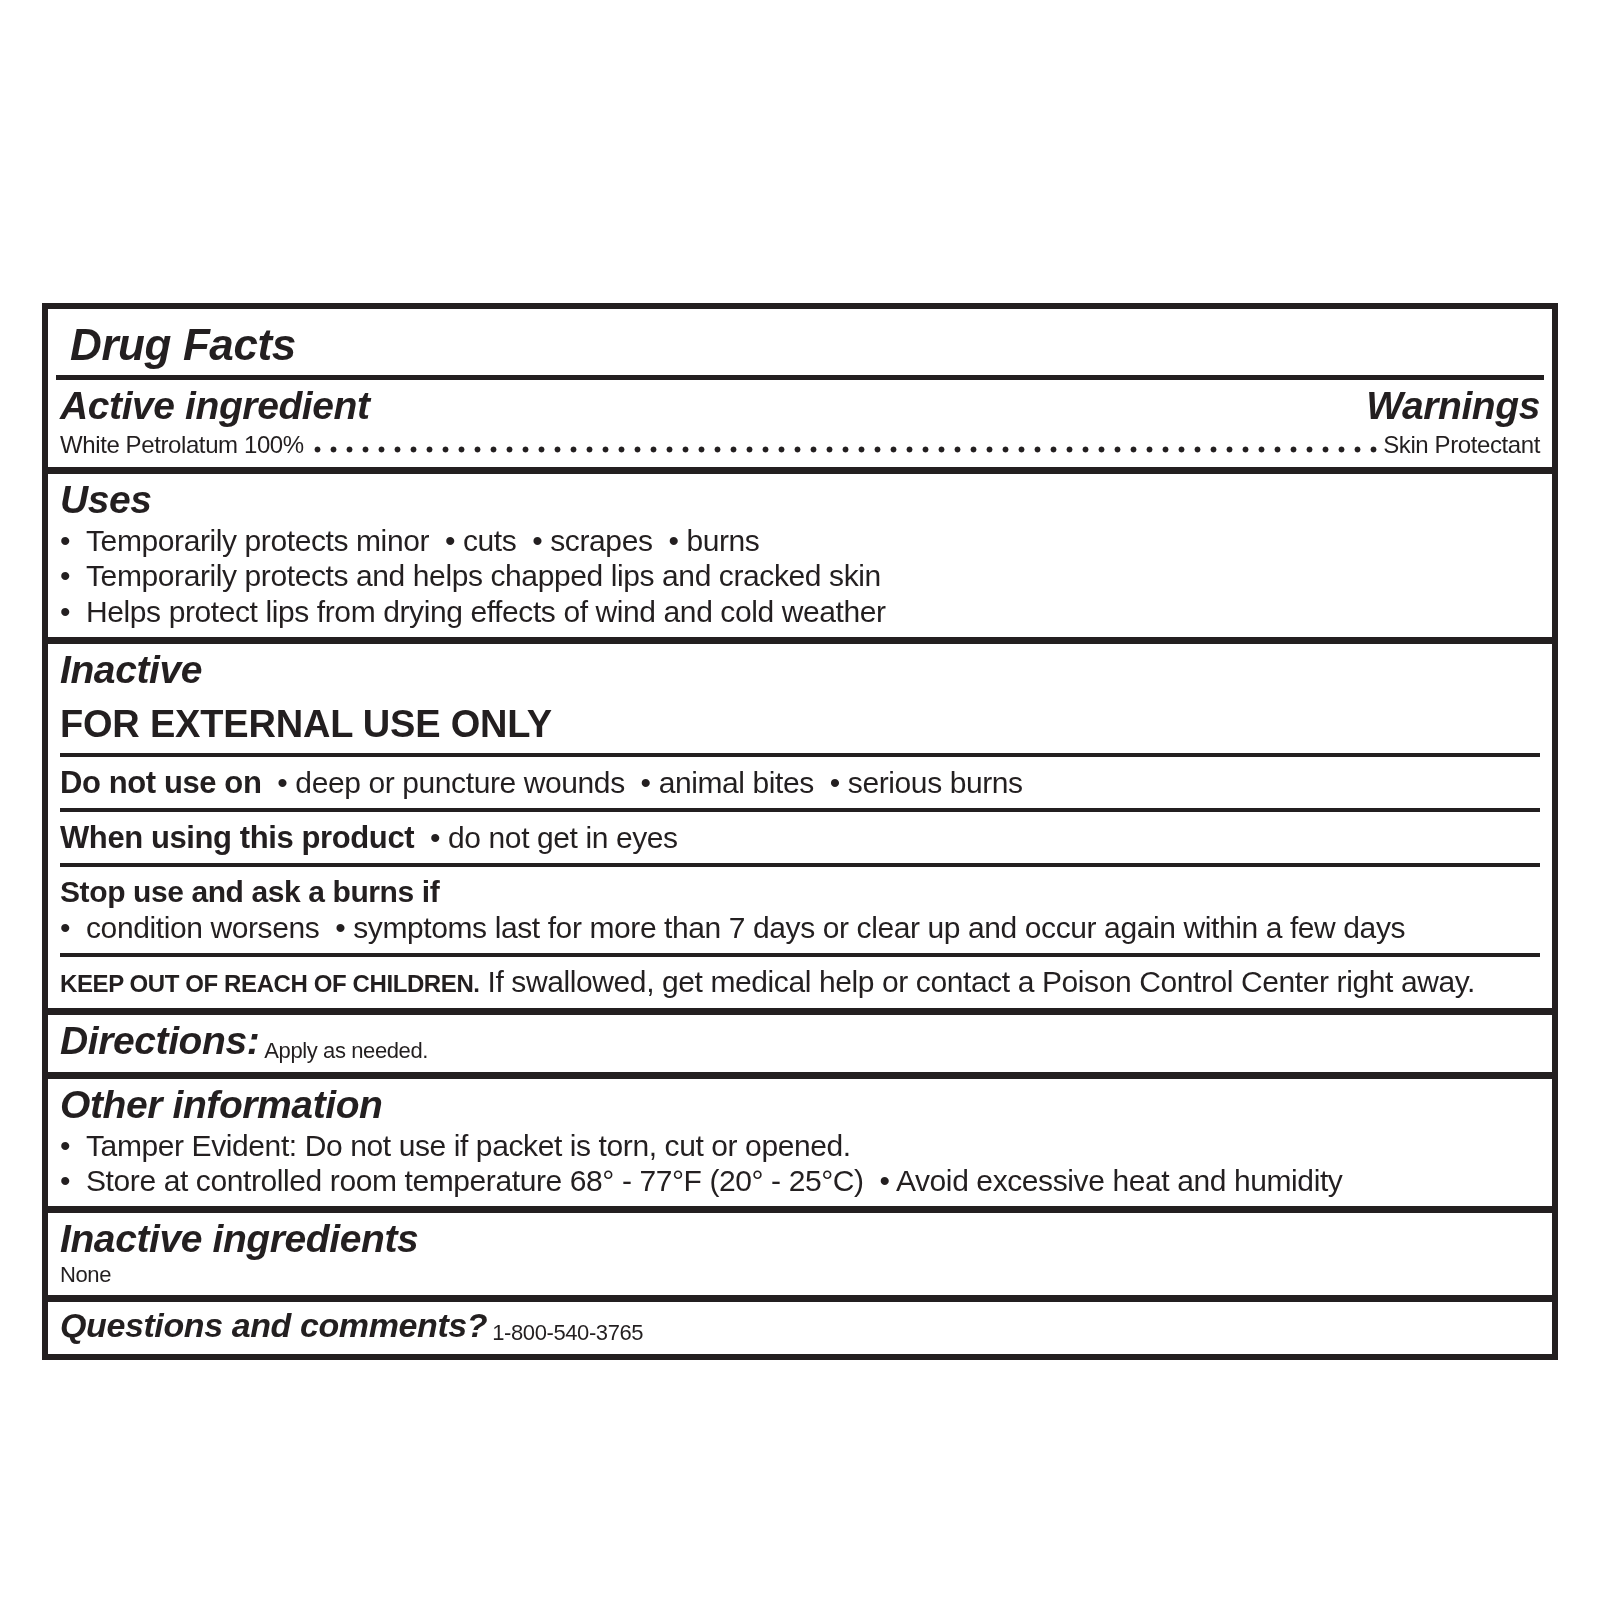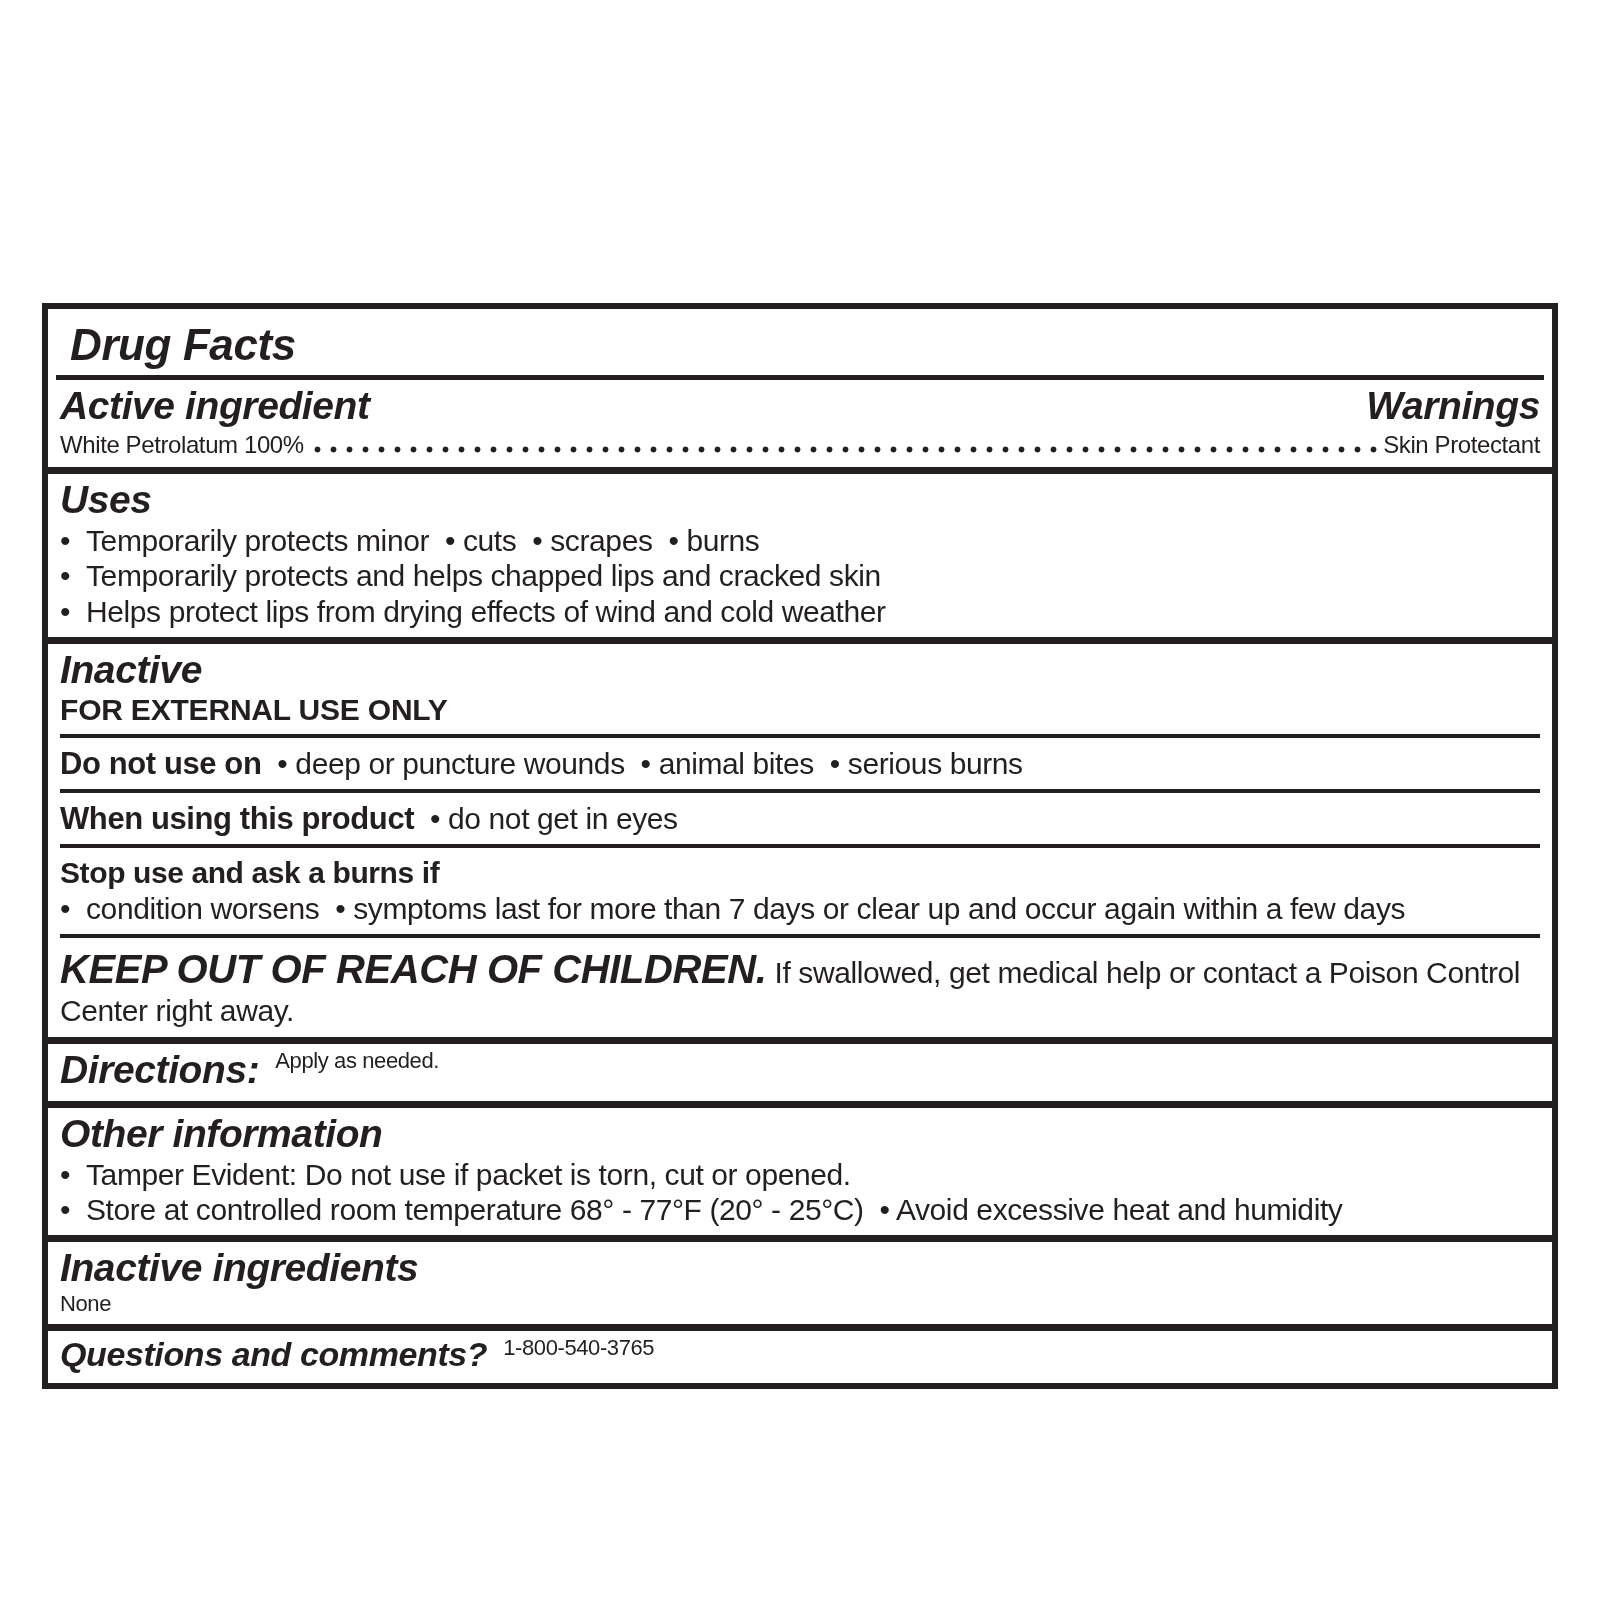--- a/index.html
+++ b/index.html
@@ -85,23 +85,23 @@
     line-height: 1.18;
   }
   .marker {
     width: 26px;
     flex: 0 0 26px;
     text-align: left;
   }
 
   .warn-row { font-size: 30px; line-height: 1.2; }
   .warn-row .bold-lead { font-size: 31px; }
-  .external-use { font-size: 30px; font-weight: bold; letter-spacing: -0.2px; margin-top: 0; }
-  .keep-out .bold-lead { font-size: 40px; font-style: italic; }
-  .dir-row, .q-row { display: flex; align-items: flex-start; gap: 16px; }
+  .external-use { font-size: 38px; font-weight: bold; letter-spacing: -0.2px; margin-top: 10px; }
+  .keep-out .bold-lead { font-size: 24px; }
+  .dir-row, .q-row { display: flex; align-items: flex-end; gap: 5px; }
   .q-row .sec-heading { font-size: 34px; }
 </style>
 </head>
 <body>
 
 <div class="drug-facts-box">
 
   <div class="title-section">
     <div class="df-title">Drug Facts</div>
   </div>

